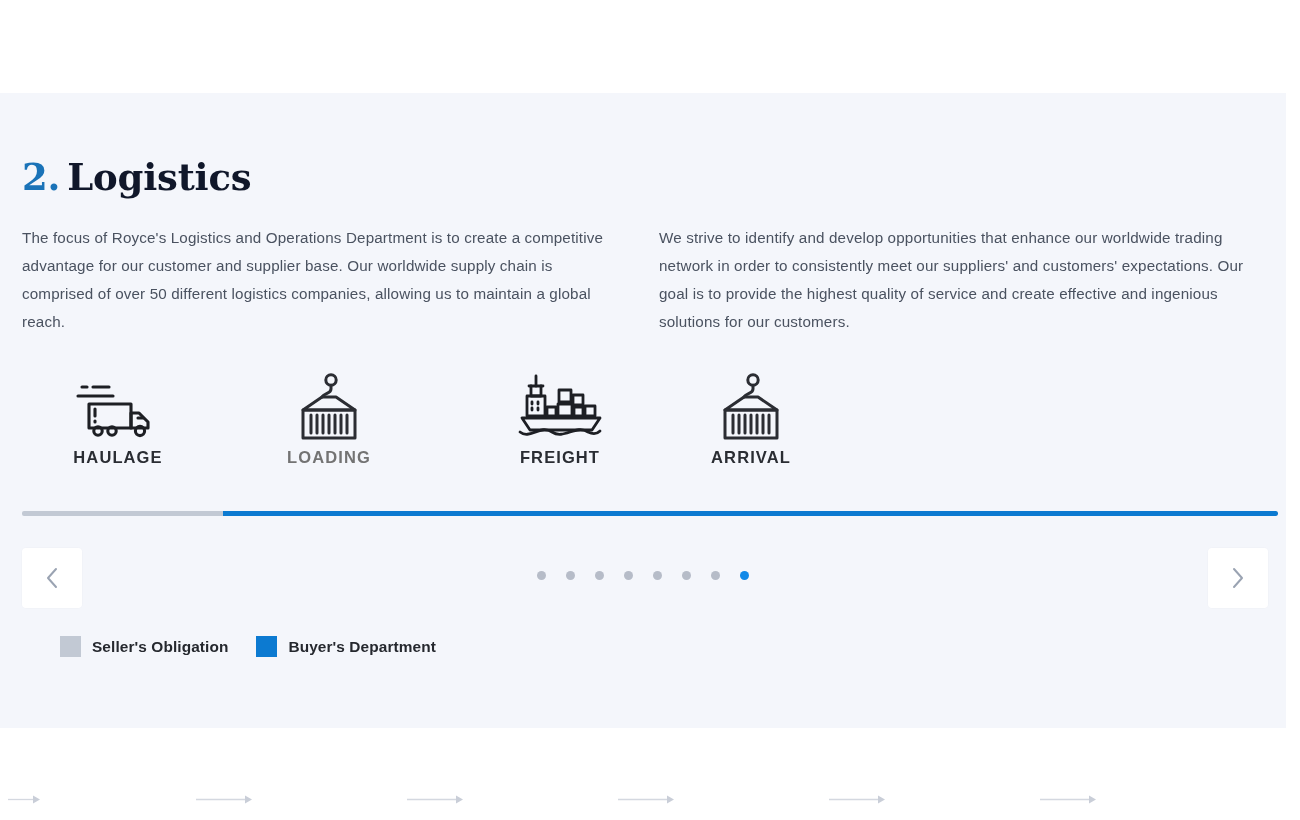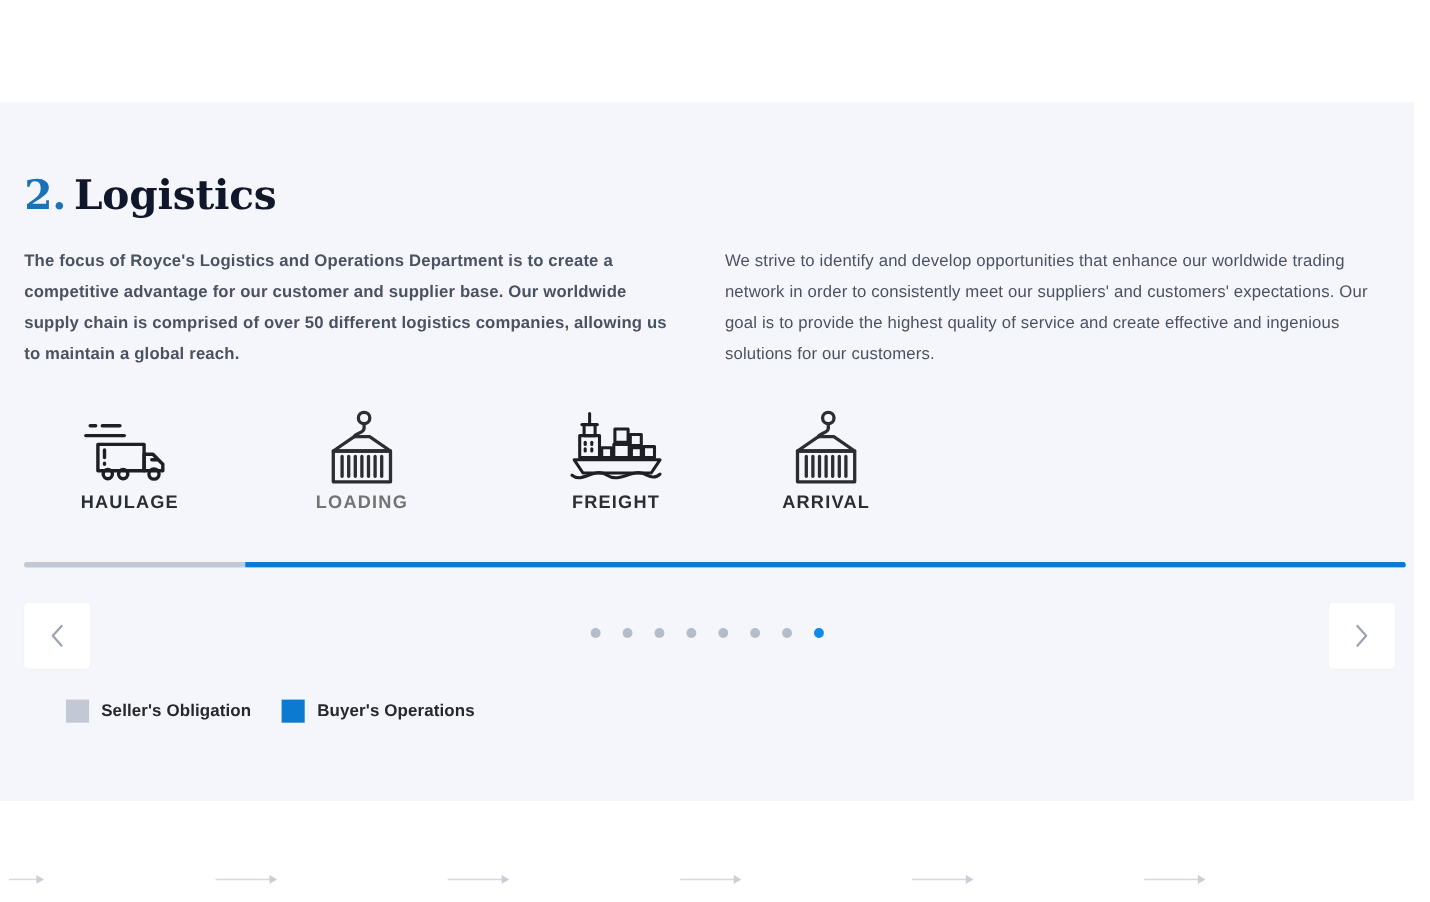--- a/index.html
+++ b/index.html
@@ -39,21 +39,21 @@
 
   
   .intro-col {
     position: absolute;
     top: 224px;
     font-size: 15.2px;
     line-height: 28px;
     color: #4a5260;
     letter-spacing: 0.01em;
   }
-  .intro-left  { left: 22px;  width: 600px; font-weight: bold; }
+  .intro-left  { left: 22px;  width: 600px; }
   .intro-right { left: 659px; width: 610px; }
 
   
   .stepper {
     position: absolute;
     left: 0; top: 370px;
     width: 1286px; height: 140px;
   }
   .step {
     position: absolute;
@@ -335,18 +335,18 @@
       <span class="dot active" style="background: rgb(16, 137, 232);"></span>
     </div>
 
   <div class="legend">
     <div class="legend-item">
       <span class="legend-swatch" id="swatch-seller" style="background: rgb(194, 201, 212);"></span>
       <span class="legend-label">Seller's Obligation</span>
     </div>
     <div class="legend-item">
       <span class="legend-swatch" id="swatch-buyer" style="background: rgb(12, 122, 209);"></span>
-      <span class="legend-label">Buyer's Operations</span>
+      <span class="legend-label">Buyer's Department</span>
     </div>
   </div>
 
   <div class="gutter"></div>
 </div>
 
 </body></html>

